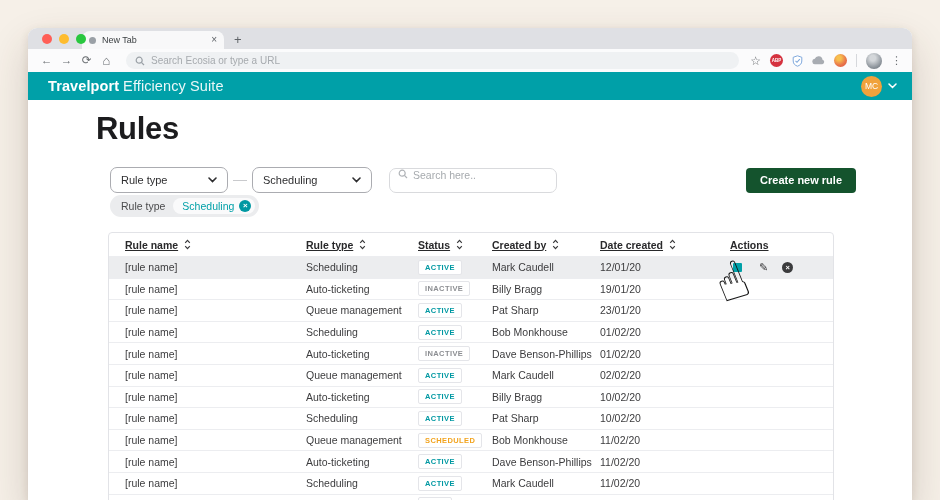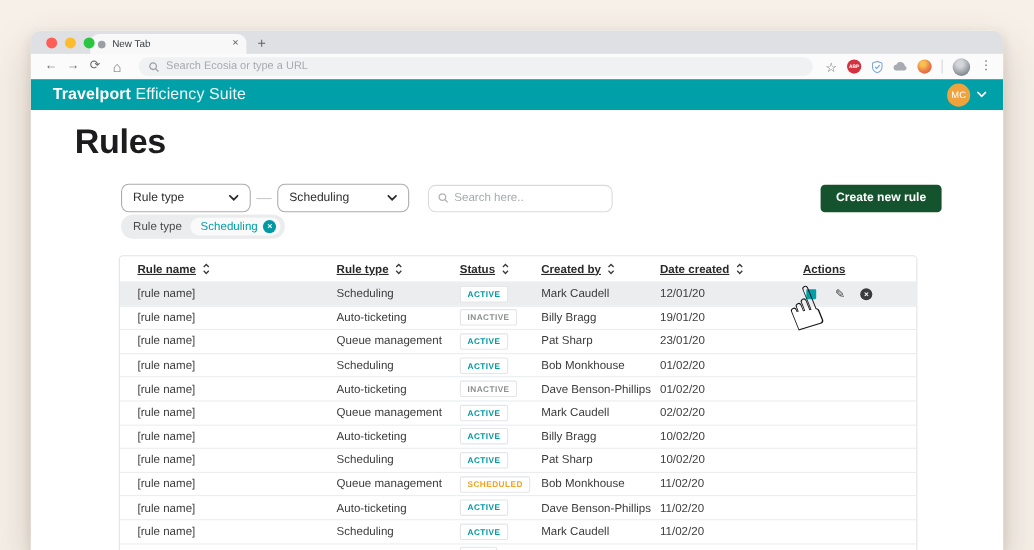--- a/index.html
+++ b/index.html
@@ -49,28 +49,28 @@
   
   .appbar { height: 28px; background: #00A0A8; display: flex; align-items: center; padding: 0 15px 0 20px; color: #fff; }
   .brand { font-size: 14.5px; letter-spacing: .1px; }
   .brand .b1 { font-weight: 700; }
   .brand .b2 { font-weight: 400; opacity: .92; margin-left: 4px; }
   .user { margin-left: auto; display: flex; align-items: center; gap: 6px; }
   .avatar { width: 21px; height: 21px; border-radius: 50%; background: #F0A23C; display: flex; align-items: center;
             justify-content: center; font-size: 8.5px; font-weight: 400; color: #fff; }
   
   .content { height: 423px; background: #fff; position: relative; overflow: hidden; }
-  h1.page-title { margin: 10px 0 0 40px; font-size: 31px; line-height: 38px; font-weight: 700; color: #1C1C1E; letter-spacing: -.3px; }
+  h1.page-title { margin: 10px 0 0 68px; font-size: 31px; line-height: 38px; font-weight: 700; color: #1C1C1E; letter-spacing: -.3px; }
   .filters { display: flex; align-items: center; margin: 19px 56px 0 82px; }
   .dd { height: 26px; border: 1.5px solid #ABACB1; border-radius: 7px; background: #fff; display: flex;
         align-items: center; justify-content: space-between; padding: 0 10px; font-size: 11px; color: #2E2E30; cursor: default; }
   .dd1 { width: 118px; } .dd2 { width: 120px; }
   .connector { width: 14px; border-top: 1.5px solid #C9CACD; margin: 0 5px; }
   .searchbox { width: 168px; height: 25px; margin-left: 17px; border: 1px solid #D9DADD; border-radius: 7px;
-               display: flex; align-items: center; gap: 5px; padding: 0 8px; }
+               display: flex; align-items: flex-start; gap: 5px; padding: 0 8px; }
   .searchbox input { flex: 1; border: 0; outline: 0; font-size: 10.5px; font-family: "Liberation Sans", sans-serif; color: #202124; min-width: 0; }
   .create-btn { margin-left: auto; height: 25px; padding: 0 14px; background: #14532d; border: 0; border-radius: 4px;
                 color: #fff; font-size: 11px; font-weight: 700; font-family: "Liberation Sans", sans-serif; }
   .chip-row { margin: 2px 0 0 82px; height: 21px; display: flex; align-items: center; }
   .chip { display: inline-flex; align-items: center; background: #EBECEE; border-radius: 12px;
           padding: 3px 4px 3px 11px; font-size: 10.5px; color: #4A4A4C; gap: 8px; }
   .chip-value { display: inline-flex; align-items: center; background: #FAFAFB; border-radius: 10px;
                 padding: 2px 4px 2px 9px; color: #00A0A8; gap: 5px; }
   .chip-x { width: 12px; height: 12px; border-radius: 50%; background: #0098A2; color: #fff; font-size: 8px;
             font-weight: 700; display: flex; align-items: center; justify-content: center; line-height: 1; }

